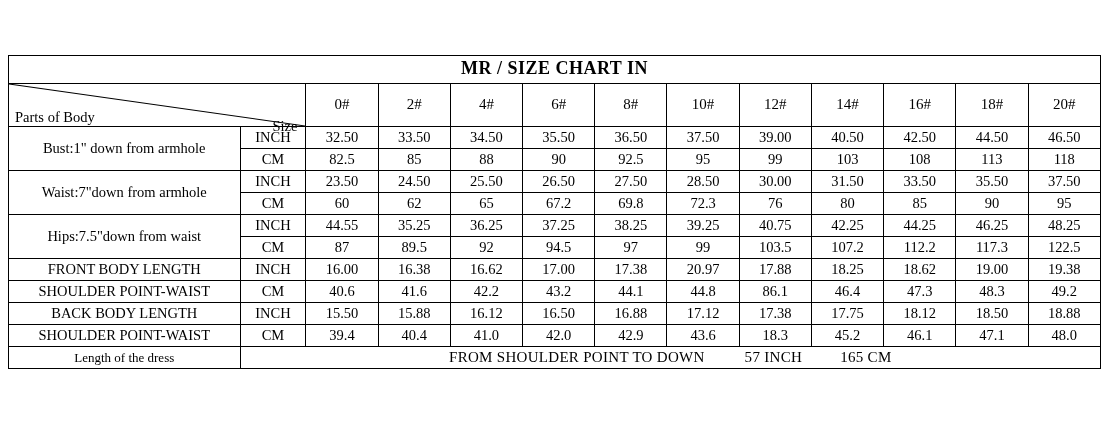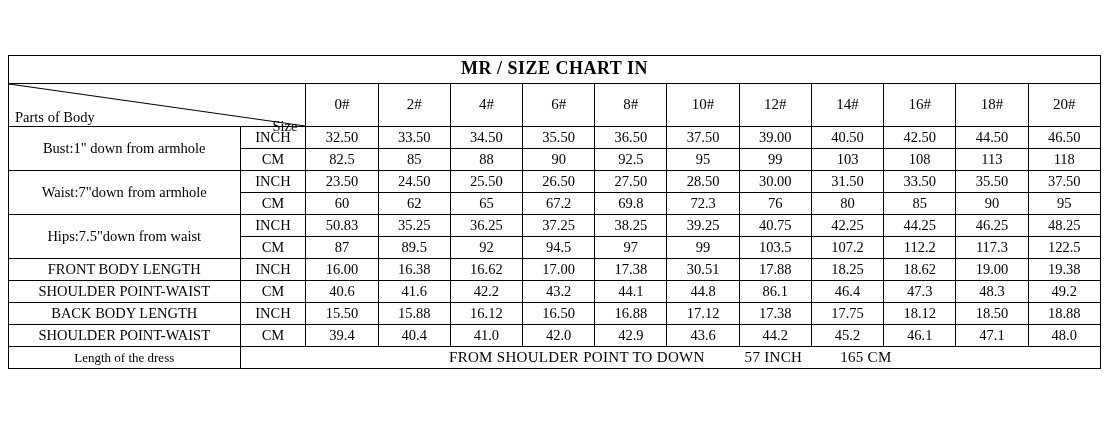--- a/index.html
+++ b/index.html
@@ -199,21 +199,21 @@
           <td>76</td>
           <td>80</td>
           <td>85</td>
           <td>90</td>
           <td>95</td>
         </tr>
 
         <tr>
           <td class="body-part" rowspan="2">Hips:7.5"down from waist</td>
           <td class="unit-cell">INCH</td>
-          <td>50.83</td>
+          <td>44.55</td>
           <td>35.25</td>
           <td>36.25</td>
           <td>37.25</td>
           <td>38.25</td>
           <td>39.25</td>
           <td>40.75</td>
           <td>42.25</td>
           <td>44.25</td>
           <td>46.25</td>
           <td>48.25</td>
@@ -235,21 +235,21 @@
         </tr>
 
         <tr>
           <td class="body-part">FRONT BODY LENGTH</td>
           <td class="unit-cell">INCH</td>
           <td>16.00</td>
           <td>16.38</td>
           <td>16.62</td>
           <td>17.00</td>
           <td>17.38</td>
-          <td>30.51</td>
+          <td>20.97</td>
           <td>17.88</td>
           <td>18.25</td>
           <td>18.62</td>
           <td>19.00</td>
           <td>19.38</td>
         </tr>
 
         <tr>
           <td class="body-part">SHOULDER POINT-WAIST</td>
           <td class="unit-cell">CM</td>
@@ -284,21 +284,21 @@
 
         <tr>
           <td class="body-part">SHOULDER POINT-WAIST</td>
           <td class="unit-cell">CM</td>
           <td>39.4</td>
           <td>40.4</td>
           <td>41.0</td>
           <td>42.0</td>
           <td>42.9</td>
           <td>43.6</td>
-          <td>44.2</td>
+          <td>18.3</td>
           <td>45.2</td>
           <td>46.1</td>
           <td>47.1</td>
           <td>48.0</td>
         </tr>
 
         <tr>
           <td class="length-label">Length of the dress</td>
           <td class="length-text" colspan="12">
             <span>FROM SHOULDER POINT TO DOWN</span><span class="gap1"></span><span>57  INCH</span><span class="gap2"></span><span>165  CM</span>

